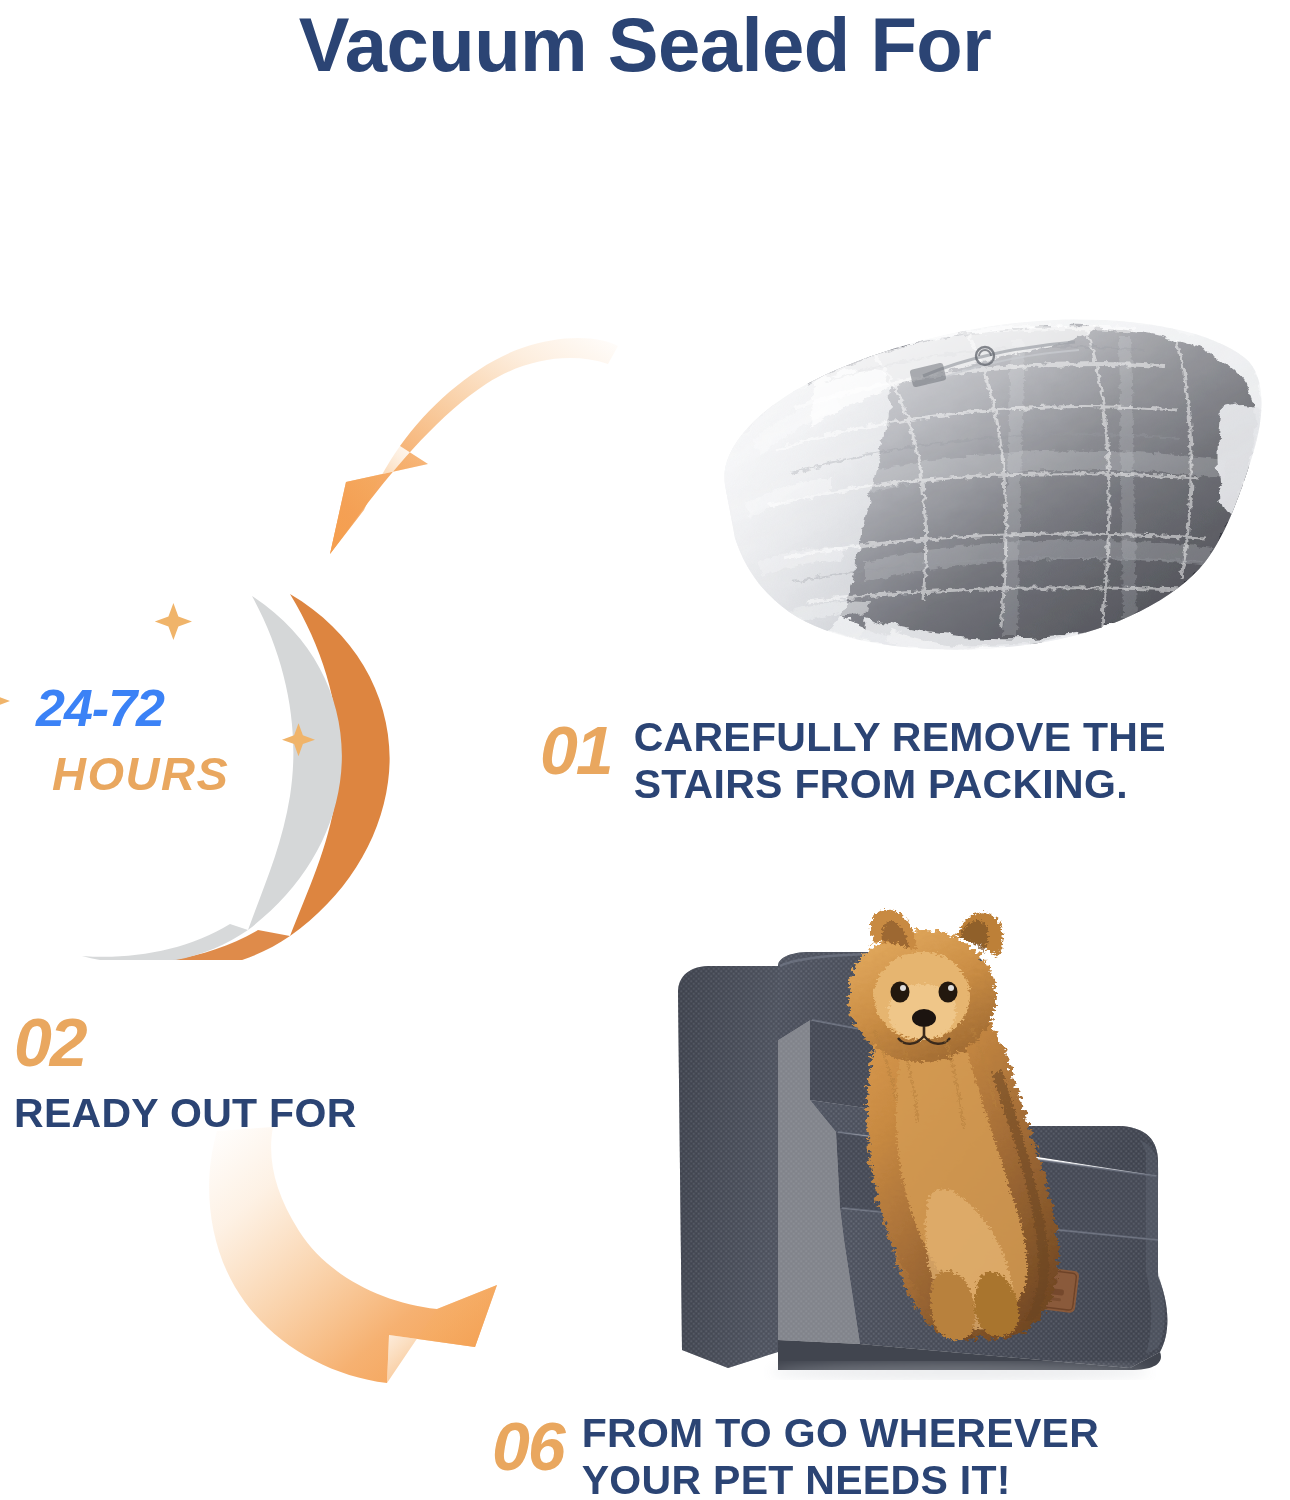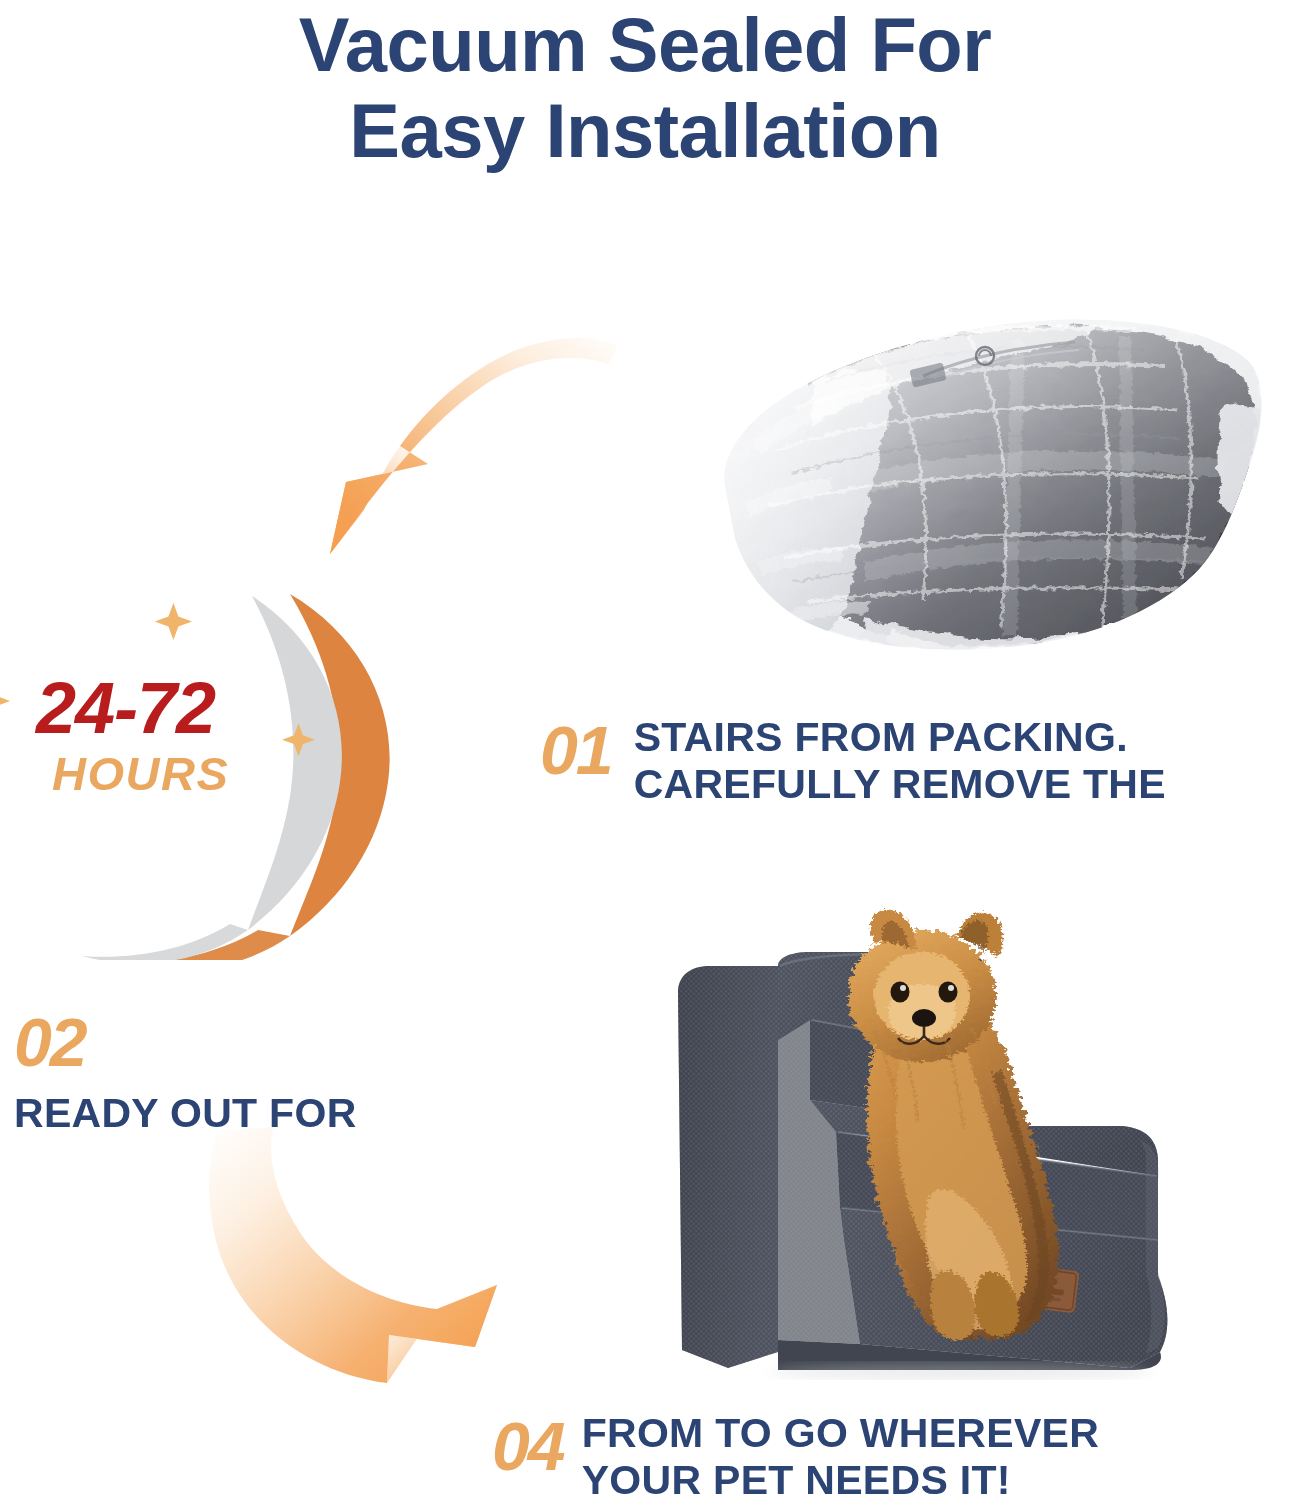--- a/index.html
+++ b/index.html
@@ -62,25 +62,25 @@
   #step-03 { left: 492px; top: 1404px; }
   #step-03 .step-num { margin-right: 18px; }
 
   
   #badge { position: absolute; left: -10px; top: 590px; width: 440px; height: 370px; }
   #badge svg { position: absolute; left: 0; top: 0; }
   .badge-num {
     position: absolute;
     left: 46px;
     top: 82px;
-    color: #b91c1c;
+    color: #3b82f6;
     font-family: "Liberation Sans", sans-serif;
     font-weight: bold;
     font-style: italic;
-    font-size: 72px;
+    font-size: 52px;
     line-height: 72px;
     letter-spacing: -1px;
   }
   .badge-sub {
     position: absolute;
     left: 62px;
     top: 160px;
     color: #E9A75F;
     font-family: "Liberation Sans", sans-serif;
     font-weight: bold;
@@ -111,21 +111,20 @@
   }
   .photo-svg { width: 100%; height: 100%; display: block; }
 </style>
 </head>
 <body>
 
 <div id="page">
 
   <div class="title">
     <span class="l1">Vacuum Sealed For</span>
-    <span class="l2">Easy Installation</span>
   </div>
 
   <div id="arrow-1">
     <svg viewBox="0 0 320 250" width="320" height="250" xmlns="http://www.w3.org/2000/svg">
       <defs>
         <linearGradient id="arrGrad1" x1="1" y1="0" x2="0.12" y2="0.95">
           <stop offset="0%" stop-color="#F6B26B" stop-opacity="0.02"></stop>
           <stop offset="22%" stop-color="#F6B26B" stop-opacity="0.22"></stop>
           <stop offset="48%" stop-color="#F4A85C" stop-opacity="0.55"></stop>
           <stop offset="75%" stop-color="#F4A055" stop-opacity="0.88"></stop>
@@ -290,22 +289,22 @@
         <path d="M70,24 L78,46 L100,54 L78,62 L70,84 L62,62 L40,54 L62,46 Z" transform="translate(270,120) scale(0.55)"></path>
       </g>
     </svg>
     <div class="badge-num">24-72</div>
     <div class="badge-sub">HOURS</div>
   </div>
 
   <div class="step" id="step-01">
     <div class="step-num">01</div>
     <div class="step-text">
+      <span>CAREFULLY REMOVE THE</span>
       <span>STAIRS FROM PACKING.</span>
-      <span>CAREFULLY REMOVE THE</span>
     </div>
   </div>
 
   <div class="step" id="step-02">
     <div class="step-num">02</div>
     <div class="step-text">
       <span>READY OUT FOR</span>
     </div>
   </div>
 
@@ -520,20 +519,20 @@
           <path d="M214,130 C224,152 232,176 236,200"></path>
           <path d="M242,142 C250,168 256,196 258,224"></path>
           <path d="M286,140 C294,168 300,198 304,228"></path>
           <path d="M312,128 C322,152 330,180 336,208"></path>
         </g>
       </g>
     </svg>
   </div>
 
   <div class="step" id="step-03">
-    <div class="step-num">04</div>
+    <div class="step-num">06</div>
     <div class="step-text">
       <span>FROM TO GO WHEREVER</span>
       <span>YOUR PET NEEDS IT!</span>
     </div>
   </div>
 
 </div>
 
 </body></html>

